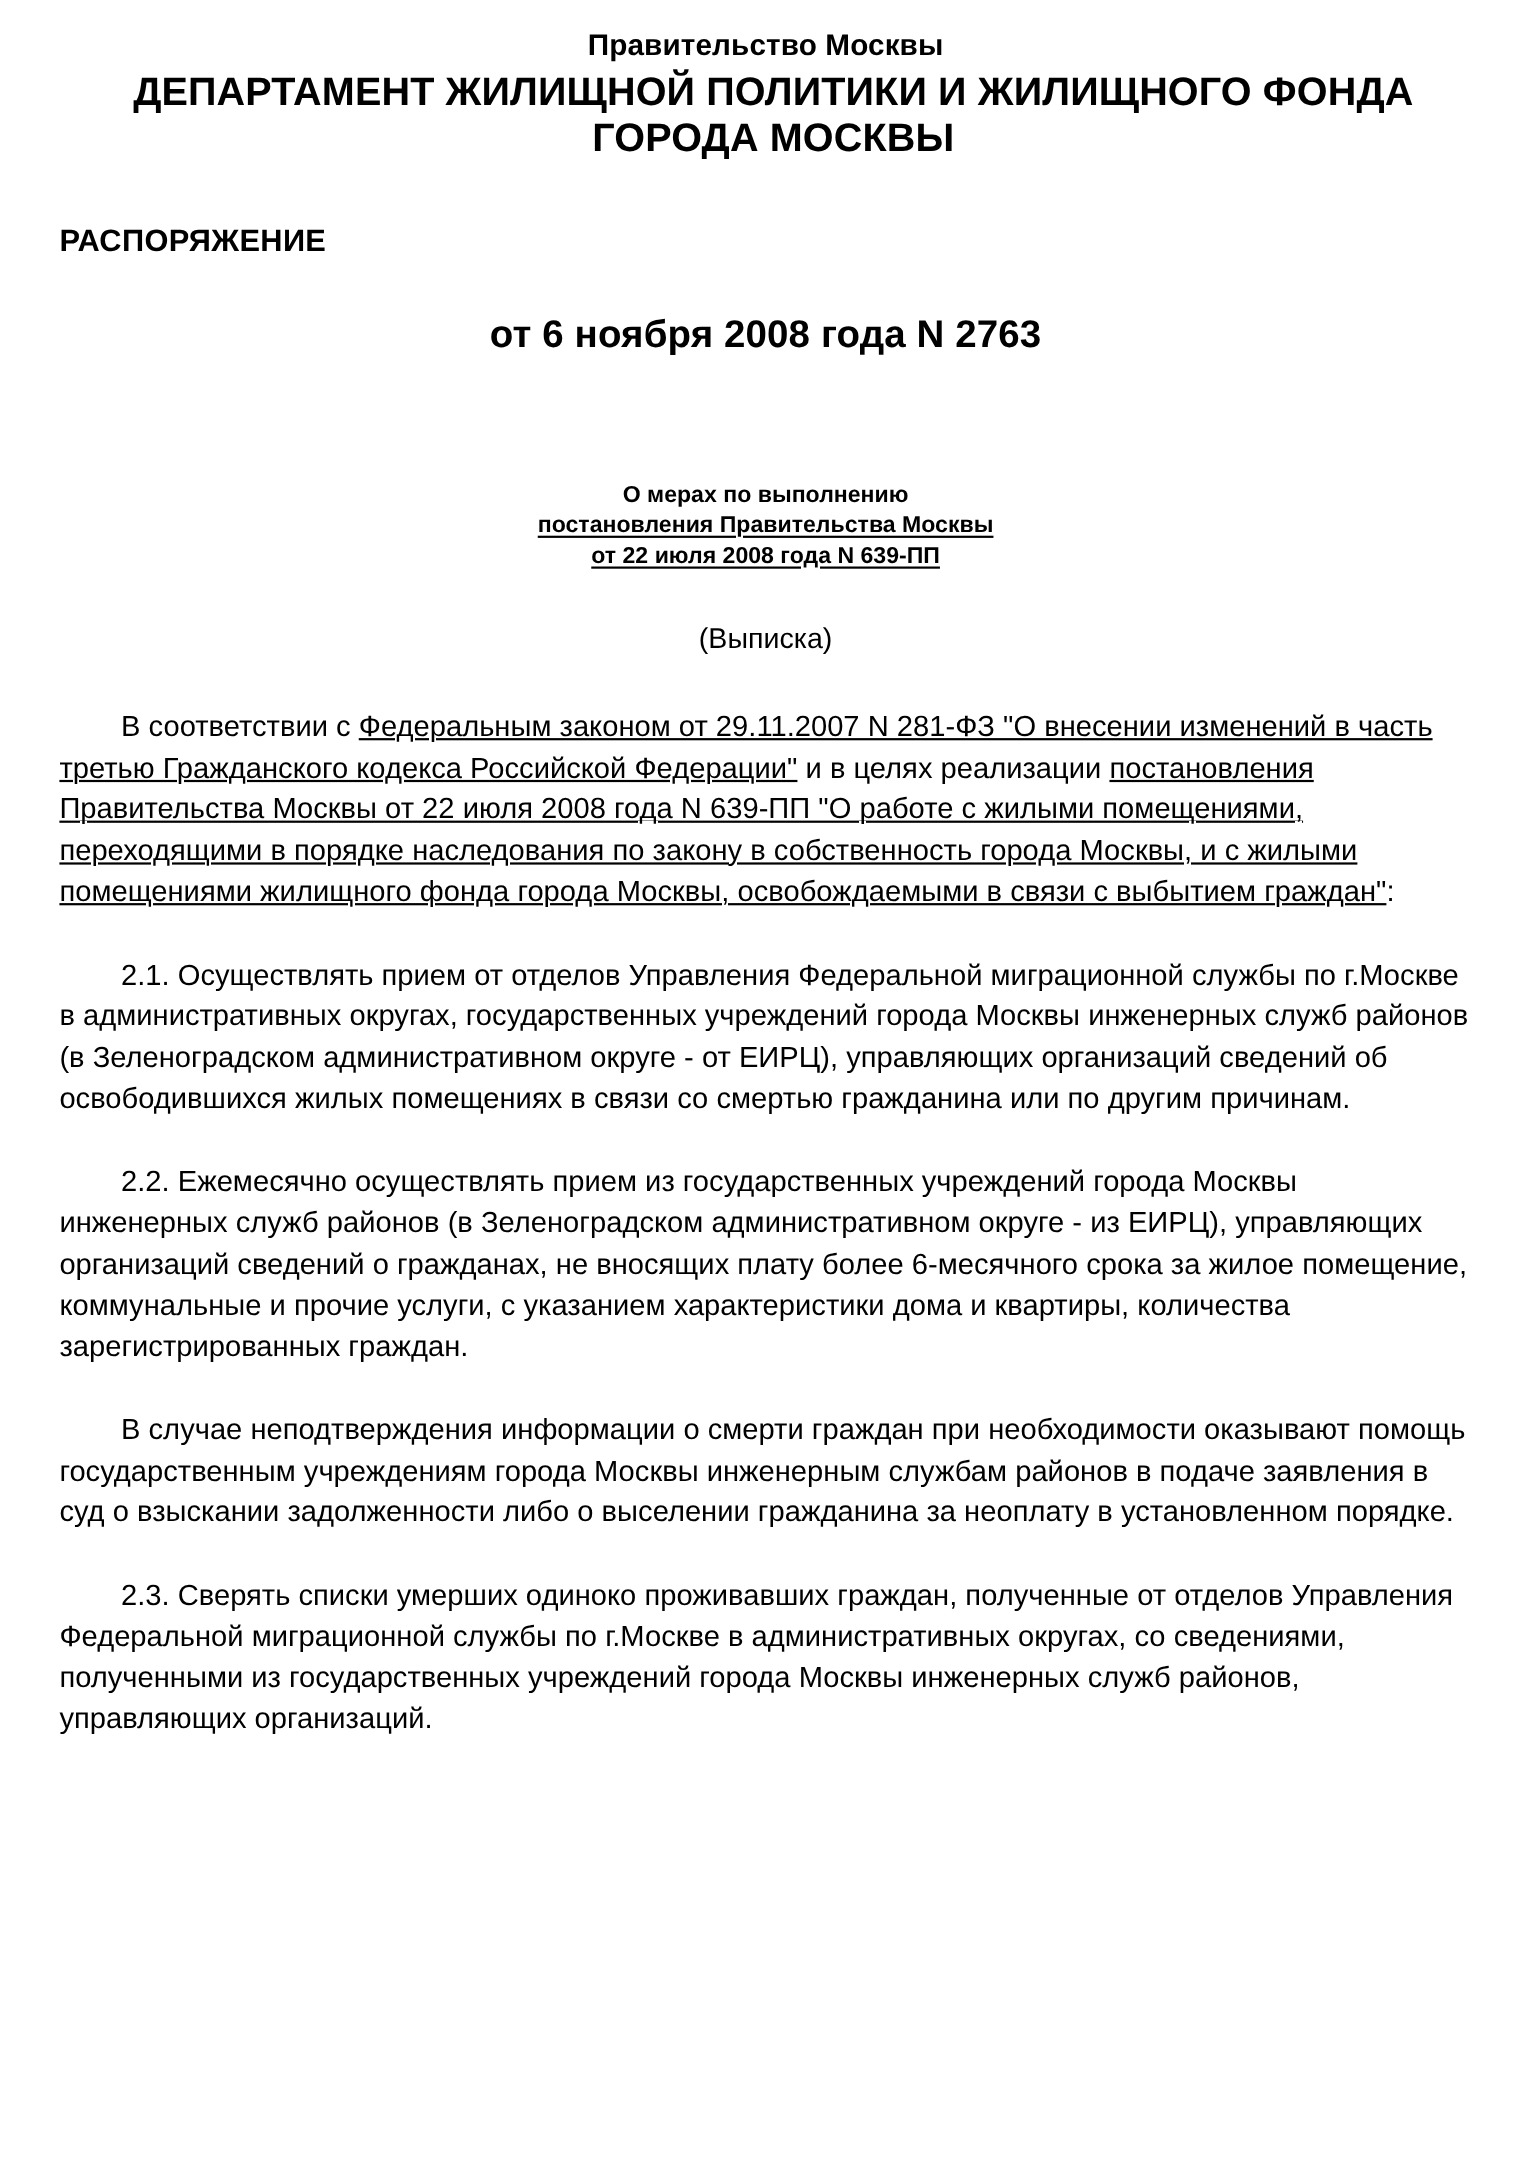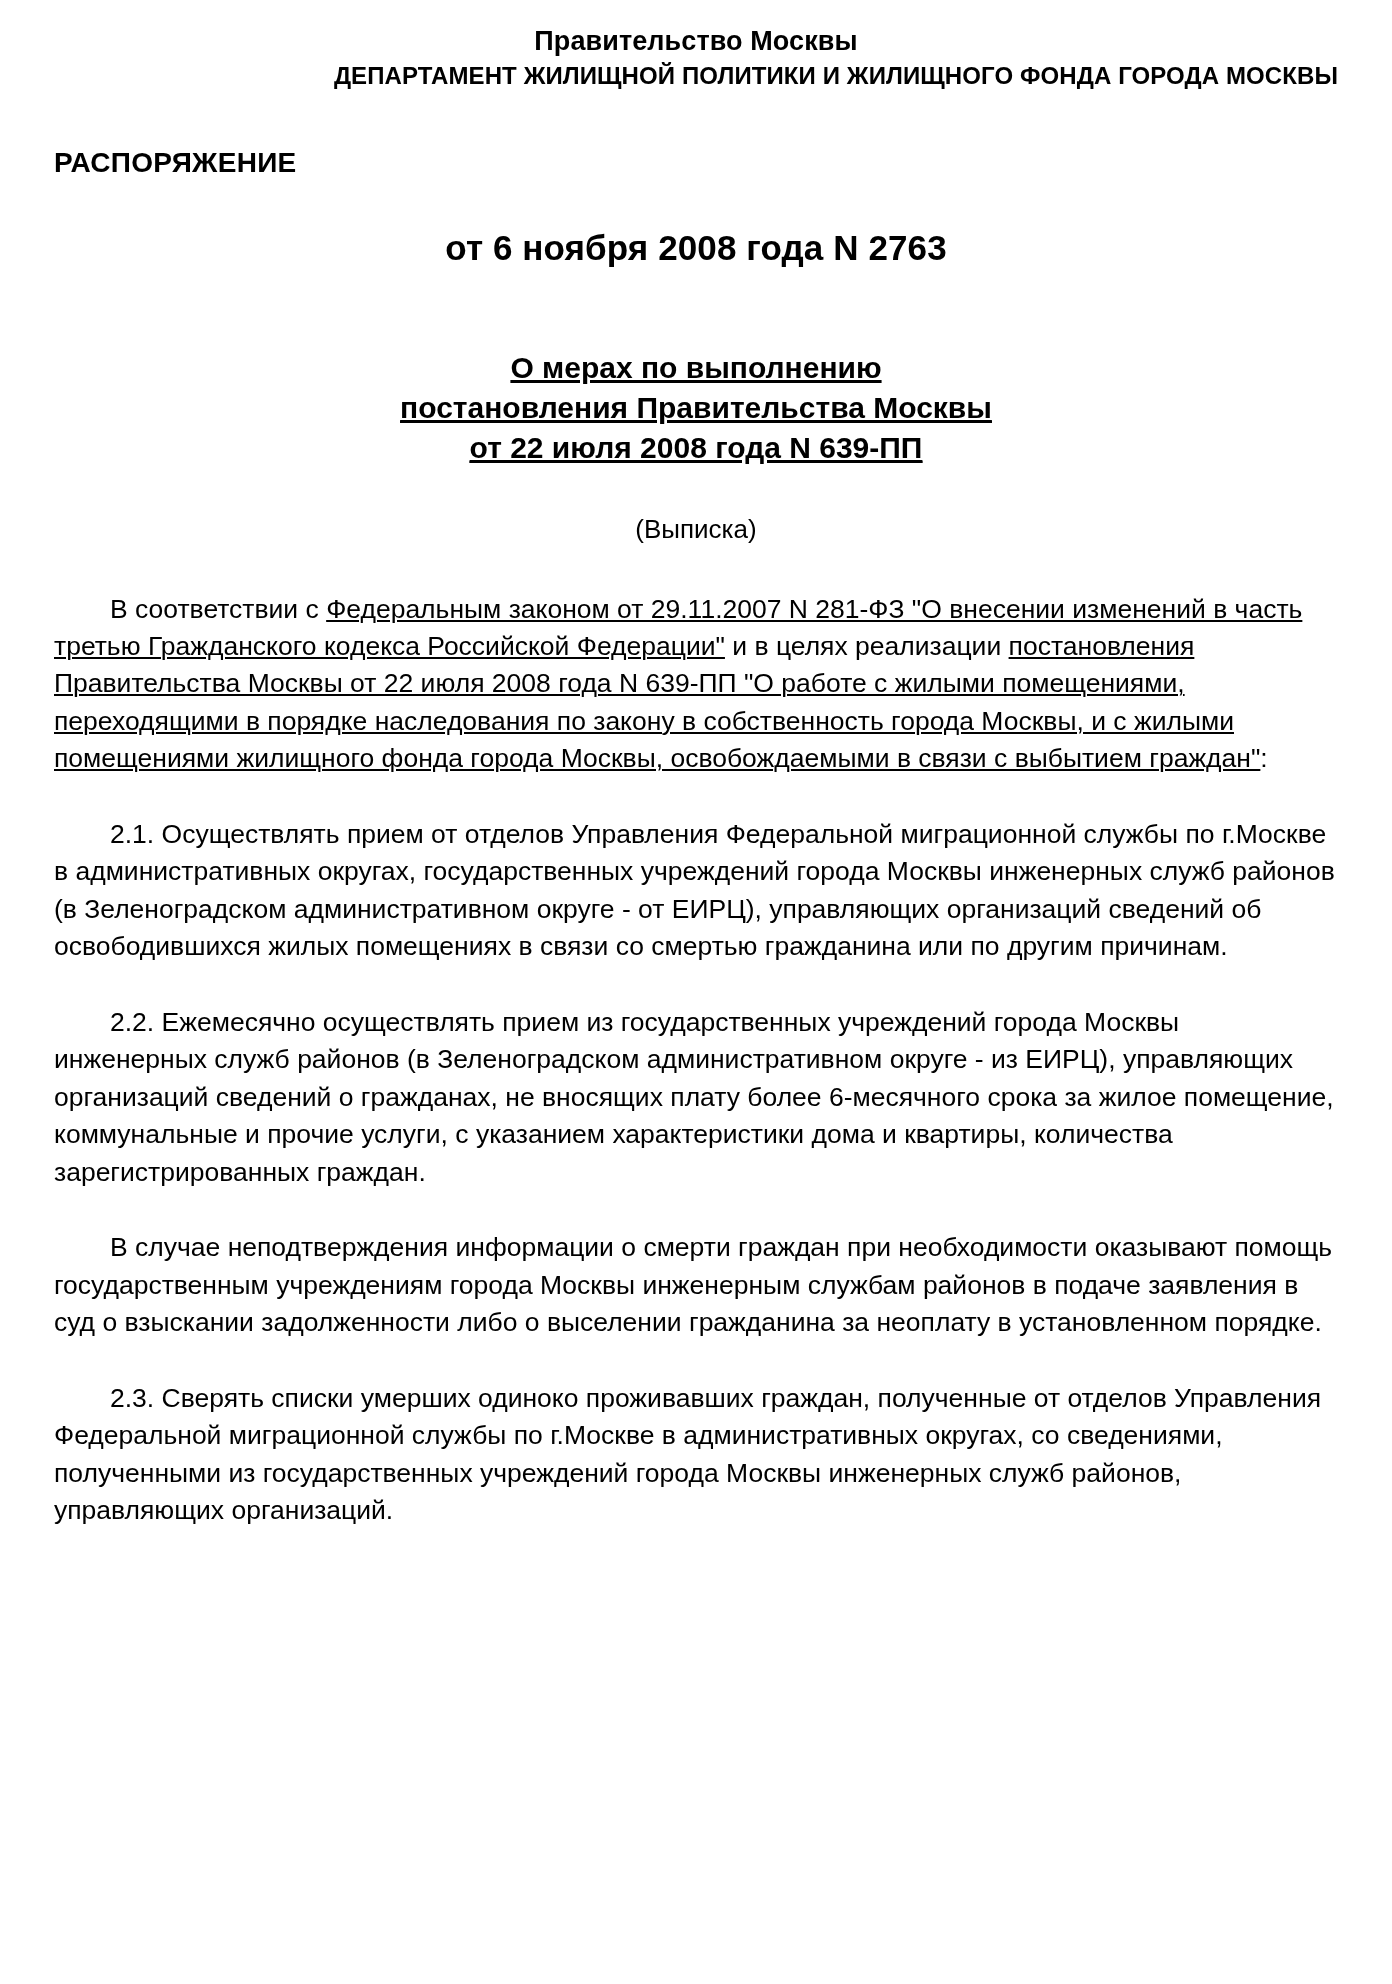--- a/index.html
+++ b/index.html
@@ -25,23 +25,23 @@
 
   
   .org-line {
     text-align: center;
     font-weight: bold;
     font-size: 27px;
     line-height: 1.18;
     letter-spacing: 0.1px;
   }
   .dept-line {
-    text-align: right;
+    text-align: center;
     font-weight: bold;
-    font-size: 24px;
+    font-size: 36px;
     line-height: 1.17;
     margin-top: 4px;
     letter-spacing: 0.1px;
     margin-left: 14px;
   }
   .doc-type {
     font-weight: bold;
     font-size: 28px;
     margin-top: 57px;
     letter-spacing: 0.3px;
@@ -51,24 +51,23 @@
     font-weight: bold;
     font-size: 35px;
     margin-top: 49px;
     letter-spacing: 0.1px;
   }
 
   
   .doc-title {
     text-align: center;
     font-weight: bold;
-    font-size: 30px;
+    font-size: 21px;
     line-height: 1.34;
-    margin-top: 80px;
-    text-decoration: underline;
+    margin-top: 112px;
   }
   .doc-title .u {
     text-decoration: underline;
     text-underline-offset: 3px;
     text-decoration-thickness: 2.2px;
     text-align: right;
   }
   .excerpt {
     text-align: center;
     font-size: 26px;

